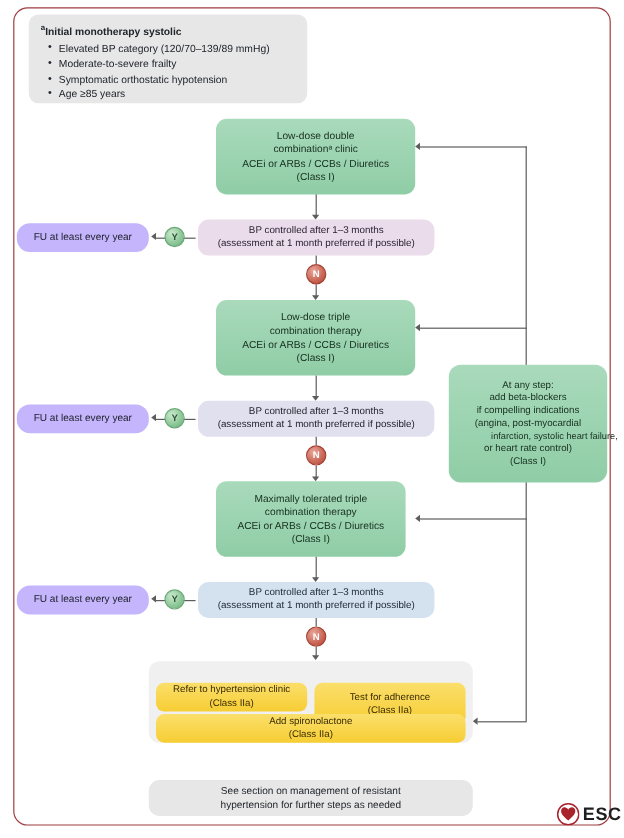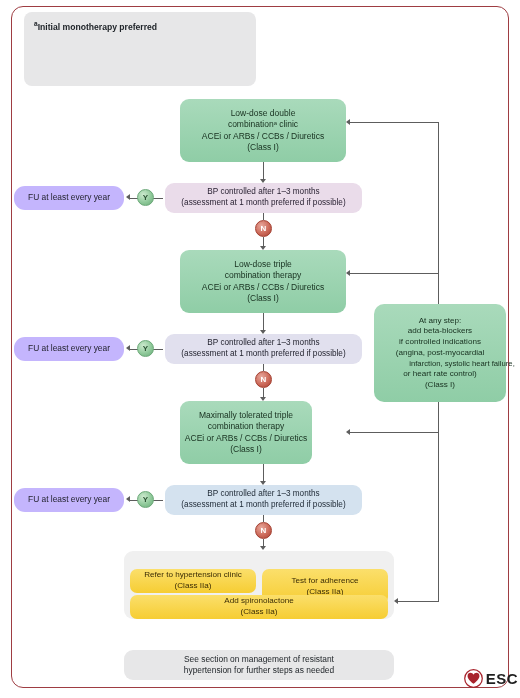--- a/index.html
+++ b/index.html
@@ -118,22 +118,28 @@
 </style>
 </head>
 <body>
 
 <div id="page">
 
   <div class="frame"></div>
 
   <div id="note">
     <div class="hdr">
-      <sup>a</sup><span>Initial monotherapy preferred</span>
-    </div>
+      <sup>a</sup><span>Initial monotherapy systolic</span>
+    </div>
+    <ul>
+      <li>Elevated BP category (120/70–139/89 mmHg)</li>
+      <li>Moderate-to-severe frailty</li>
+      <li>Symptomatic orthostatic hypotension</li>
+      <li>Age ≥85 years</li>
+    </ul>
   </div>
 
   <div class="node green" style="left:180px; top:99px; width:166px; height:63px; font-size:8.5px;">
     <span class="ln">Low-dose double</span>
     <span class="ln">combinationᵃ clinic</span>
     <span class="ln">ACEi or ARBs / CCBs / Diuretics</span>
     <span class="ln">(Class I)</span>
   </div>
 
   <div class="vline" style="left:263px; top:162px; height:19px;"></div>
@@ -179,40 +185,40 @@
   <div class="badge y" style="left:137px; top:340px;">Y</div>
 
   <div class="vline" style="left:263px; top:364px; height:7px;"></div>
   <div class="badge n" style="left:255px; top:371px;">N</div>
   <div class="vline" style="left:263px; top:388px; height:11px;"></div>
   <div class="arrowhead ah-down" style="left:259.8px; top:397px;"></div>
 
   <div class="node green" style="left:374px; top:304px; width:132px; height:98px; font-size:8.1px; border-radius:10px;">
     <span class="ln">At any step:</span>
     <span class="ln">add beta-blockers</span>
-    <span class="ln">if controlled indications</span>
+    <span class="ln">if compelling indications</span>
     <span class="ln">(angina, post-myocardial</span>
     <span class="ln" style="font-size:7.7px;padding-left:44px;">infarction, systolic heart failure,</span>
     <span class="ln">or heart rate control)</span>
     <span class="ln">(Class I)</span>
   </div>
 
   <div class="vline" style="left:438px; top:122px; height:182px;"></div>
   <div class="hline" style="left:350px; top:122px; width:89px;"></div>
   <div class="arrowhead ah-left" style="left:346px; top:118.8px;"></div>
   <div class="hline" style="left:350px; top:273px; width:89px;"></div>
   <div class="arrowhead ah-left" style="left:346px; top:269.8px;"></div>
 
   <div class="vline" style="left:438px; top:402px; height:199px;"></div>
   <div class="hline" style="left:350px; top:432px; width:89px;"></div>
   <div class="arrowhead ah-left" style="left:346px; top:428.8px;"></div>
   <div class="hline" style="left:398px; top:601px; width:41px;"></div>
   <div class="arrowhead ah-left" style="left:394px; top:597.8px;"></div>
 
-  <div class="node green" style="left:180px; top:401px; width:132px; height:63px; font-size:8.5px;">
+  <div class="node green" style="left:180px; top:401px; width:158px; height:63px; font-size:8.5px;">
     <span class="ln">Maximally tolerated triple</span>
     <span class="ln">combination therapy</span>
     <span class="ln">ACEi or ARBs / CCBs / Diuretics</span>
     <span class="ln">(Class I)</span>
   </div>
 
   <div class="vline" style="left:263px; top:464px; height:19px;"></div>
   <div class="arrowhead ah-down" style="left:259.8px; top:481px;"></div>
 
   <div class="node blue" style="left:165px; top:485px; width:197px; height:30px; font-size:8.2px;">

